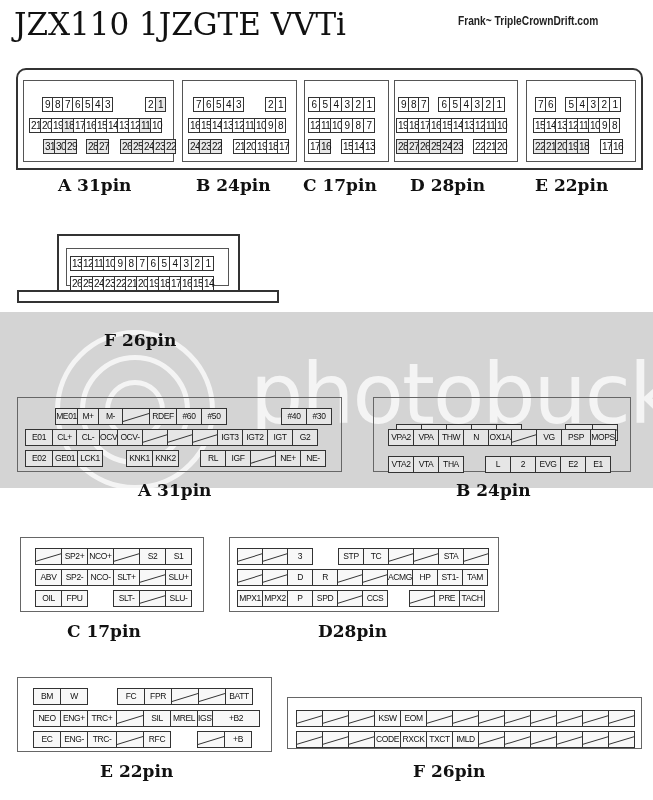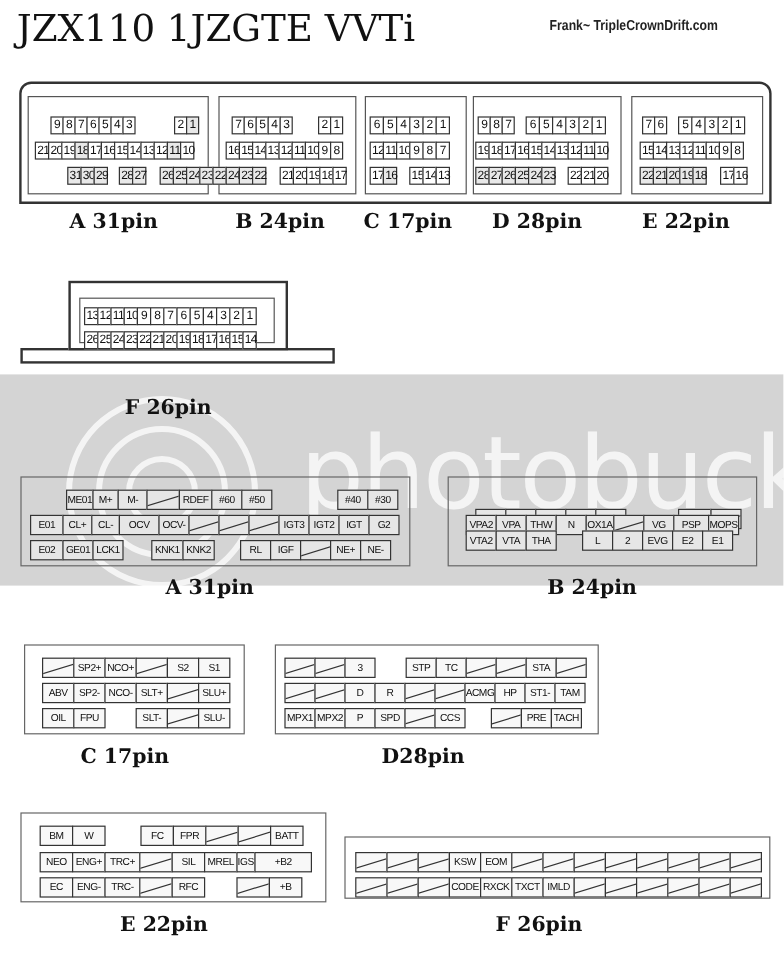--- a/index.html
+++ b/index.html
@@ -62,21 +62,21 @@
     <div class="pin g" style="width:12px">18</div>
     <div class="pin" style="width:12px">17</div>
     <div class="pin" style="width:12px">16</div>
     <div class="pin" style="width:12px">15</div>
     <div class="pin" style="width:12px">14</div>
     <div class="pin" style="width:12px">13</div>
     <div class="pin" style="width:12px">12</div>
     <div class="pin g" style="width:12px">11</div>
     <div class="pin" style="width:12px">10</div>
   </div>
-  <div class="row" style="left:44px;top:139px;padding-left:12px;">
+  <div class="row" style="left:31px;top:139px;padding-left:12px;">
     <div class="pin g" style="width:12px">31</div>
     <div class="pin g" style="width:12px">30</div>
     <div class="pin g" style="width:12px">29</div>
     <div class="gap" style="width:10px"></div>
     <div class="pin g" style="width:12px">28</div>
     <div class="pin g" style="width:12px">27</div>
     <div class="gap" style="width:12px"></div>
     <div class="pin g" style="width:12px">26</div>
     <div class="pin g" style="width:12px">25</div>
     <div class="pin g" style="width:12px">24</div>
@@ -279,21 +279,21 @@
     <div class="fn" style="width:26px">#60</div>
     <div class="fn" style="width:26px">#50</div>
     <div class="gap" style="width:55px"></div>
     <div class="fn" style="width:26px">#40</div>
     <div class="fn" style="width:26px">#30</div>
   </div>
   <div class="row" style="left:25px;top:429px;">
     <div class="fn" style="width:28px">E01</div>
     <div class="fn" style="width:25px">CL+</div>
     <div class="fn" style="width:24px">CL-</div>
-    <div class="fn" style="width:34px">OCV</div>
+    <div class="fn" style="width:19px">OCV</div>
     <div class="fn" style="width:26px">OCV-</div>
     <div class="fn nc" style="width:26px"></div>
     <div class="fn nc" style="width:26px"></div>
     <div class="fn nc" style="width:26px"></div>
     <div class="fn" style="width:26px">IGT3</div>
     <div class="fn" style="width:26px">IGT2</div>
     <div class="fn" style="width:26px">IGT</div>
     <div class="fn" style="width:26px">G2</div>
   </div>
   <div class="row" style="left:25px;top:450px;">
@@ -329,21 +329,21 @@
     <div class="fn" style="width:26px">VPA2</div>
     <div class="fn" style="width:26px">VPA</div>
     <div class="fn" style="width:26px">THW</div>
     <div class="fn" style="width:26px">N</div>
     <div class="fn" style="width:24px">OX1A</div>
     <div class="fn nc" style="width:26px"></div>
     <div class="fn" style="width:26px">VG</div>
     <div class="fn" style="width:30px">PSP</div>
     <div class="fn" style="width:26px">MOPS</div>
   </div>
-  <div class="row" style="left:388px;top:442px;align-items:center;">
+  <div class="row" style="left:388px;top:456px;align-items:center;">
     <div class="fn" style="width:26px">VTA2</div>
     <div class="fn" style="width:26px">VTA</div>
     <div class="fn" style="width:26px">THA</div>
     <div class="gap" style="width:22px"></div>
     <div class="fn" style="width:26px">L</div>
     <div class="fn" style="width:26px">2</div>
     <div class="fn" style="width:26px">EVG</div>
     <div class="fn" style="width:26px">E2</div>
     <div class="fn" style="width:26px">E1</div>
   </div>

